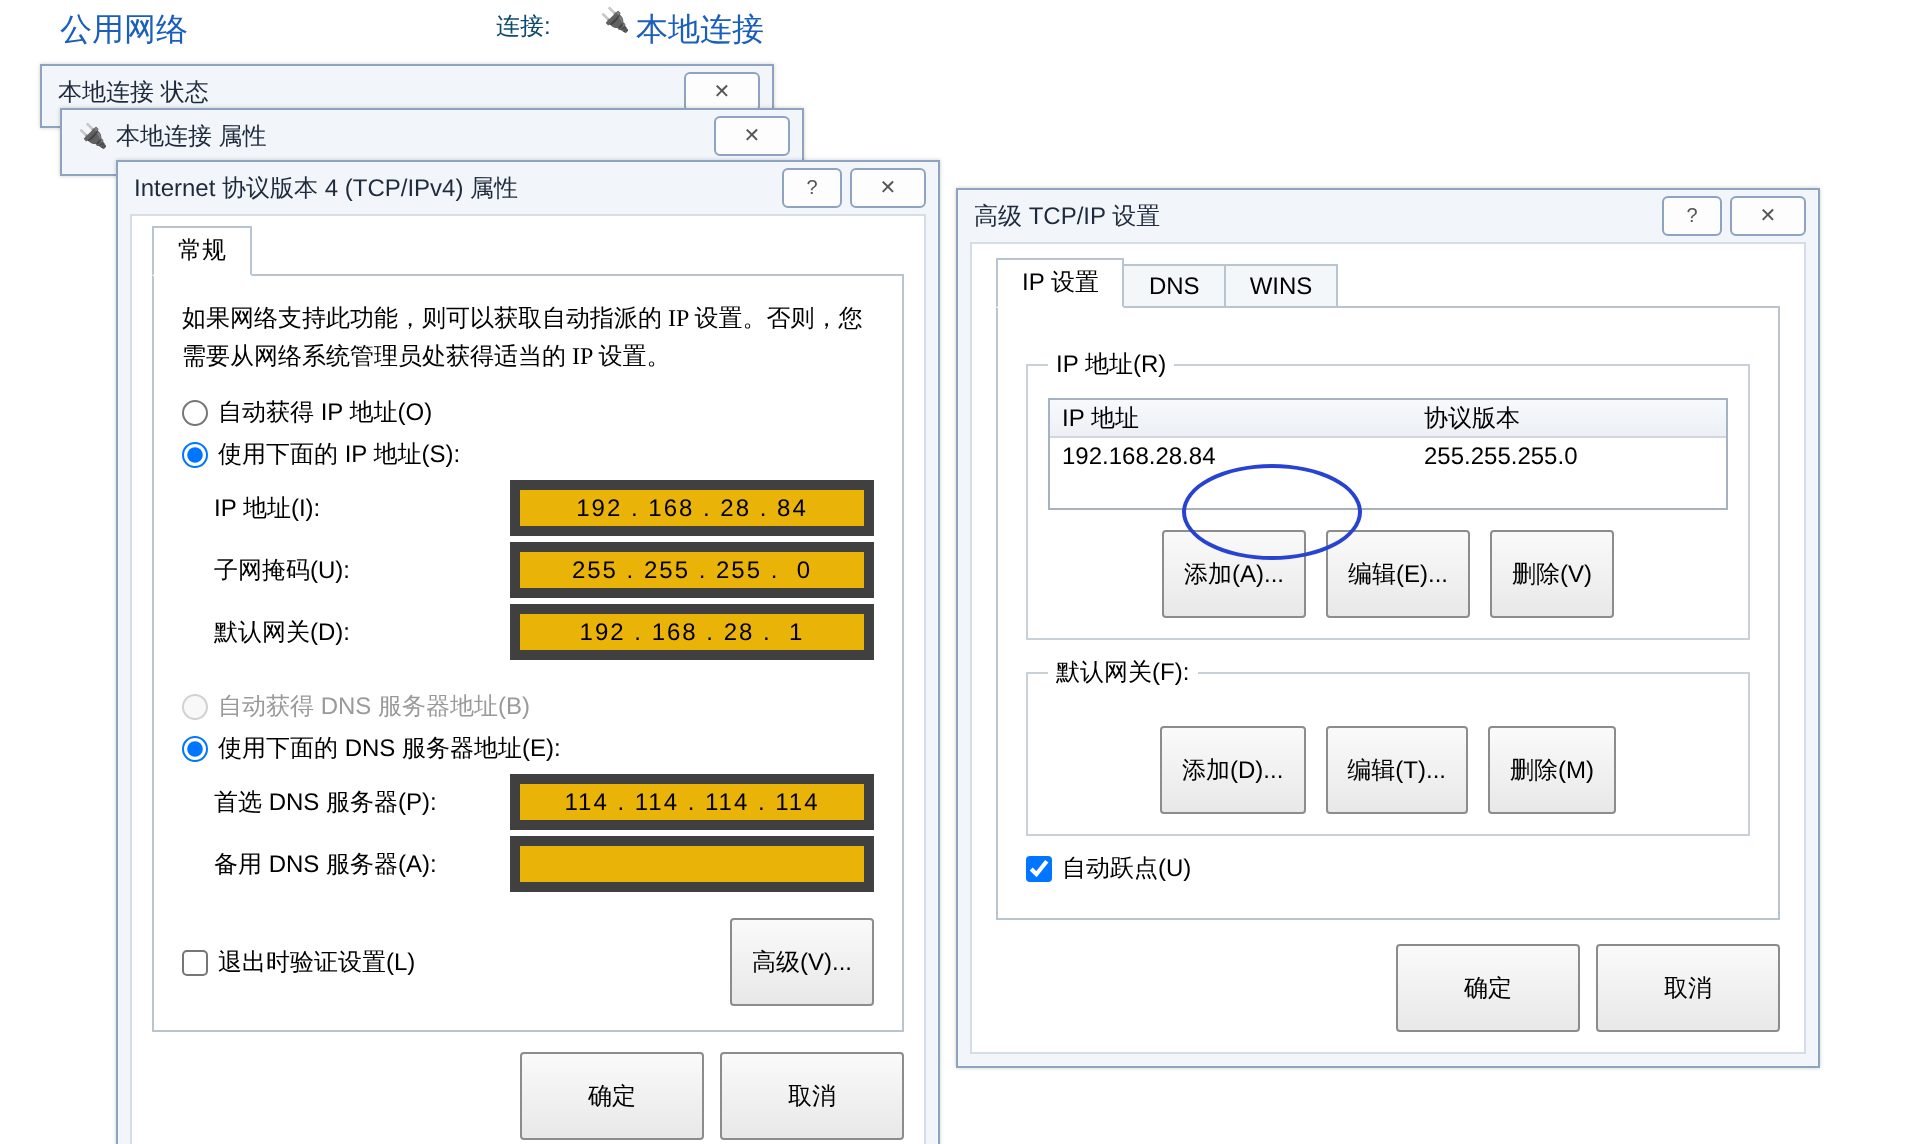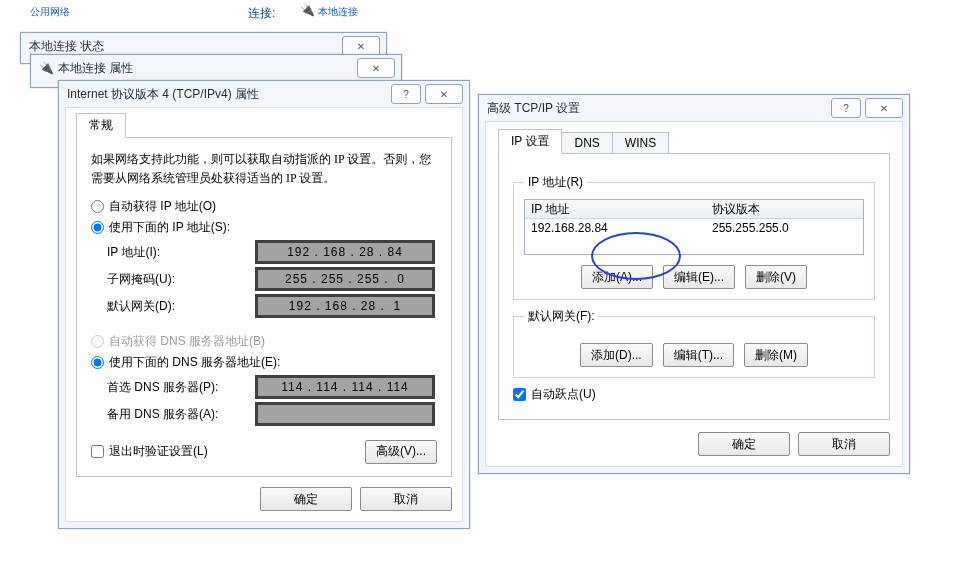--- a/index.html
+++ b/index.html
@@ -7,21 +7,21 @@
   font-family: "Microsoft YaHei", "SimSun", Tahoma, sans-serif;
   font-size: 12px;
   background: #fff;
   color: #000;
   width: 954px;
   height: 572px;
   position: relative;
   overflow: hidden;
 }
 
-.bg-text { position:absolute; color:#1a5fbc; font-size:10px; }
+.bg-text { position:absolute; color:#1a5fbc; font-size:16px; }
 .bg-black { position:absolute; color:#0c4a6e; font-size:12px; }
 
 
 .win {
   position: absolute;
   border: 1px solid #8ea3c0;
   background: #f2f6fb;
   box-shadow: 0 0 2px rgba(0,0,0,.2);
 }
 .titlebar {
@@ -48,21 +48,21 @@
   background:#fff;
   margin:0 6px 6px 6px;
   border:1px solid #d6dde6;
   padding:10px 12px 10px 12px;
 }
 .btn {
   display:inline-flex;
   align-items:center;
   justify-content:center;
   height:22px;
-  padding:0 10px;
+  padding:10px 10px;
   border:1px solid #8c8c8c;
   background:linear-gradient(#fafafa,#e8e8e8);
   font-size:12px;
   cursor:default;
   border-radius:2px;
 }
 
 .tabs { display:flex; align-items:flex-end; height:22px; }
 .tab {
   padding:3px 12px;
@@ -95,23 +95,23 @@
 .radio-row input, .check-row input { margin:0; }
 .field-row {
   display:flex; align-items:center; margin:3px 0;
   gap:8px;
 }
 .field-row label { flex:0 0 140px; }
 .field-row.narrow label { flex:0 0 120px; }
 .ip-input, .txt-input {
   width:166px;
   height:18px;
-  border:3px solid #404040;
+  border:5px solid #404040;
   padding:0 4px;
-  background:#a3a3a3;
+  background:#eab308;
   font-family:inherit;
   font-size:12px;
   text-align:center;
   letter-spacing:1px;
 }
 .txt-input.small{ width:70px; text-align:left; }
 .disabled { color:#9a9a9a; }
 .right-btnrow { display:flex; justify-content:flex-end; gap:8px; }
 .center-btnrow { display:flex; justify-content:center; gap:10px; }
 

